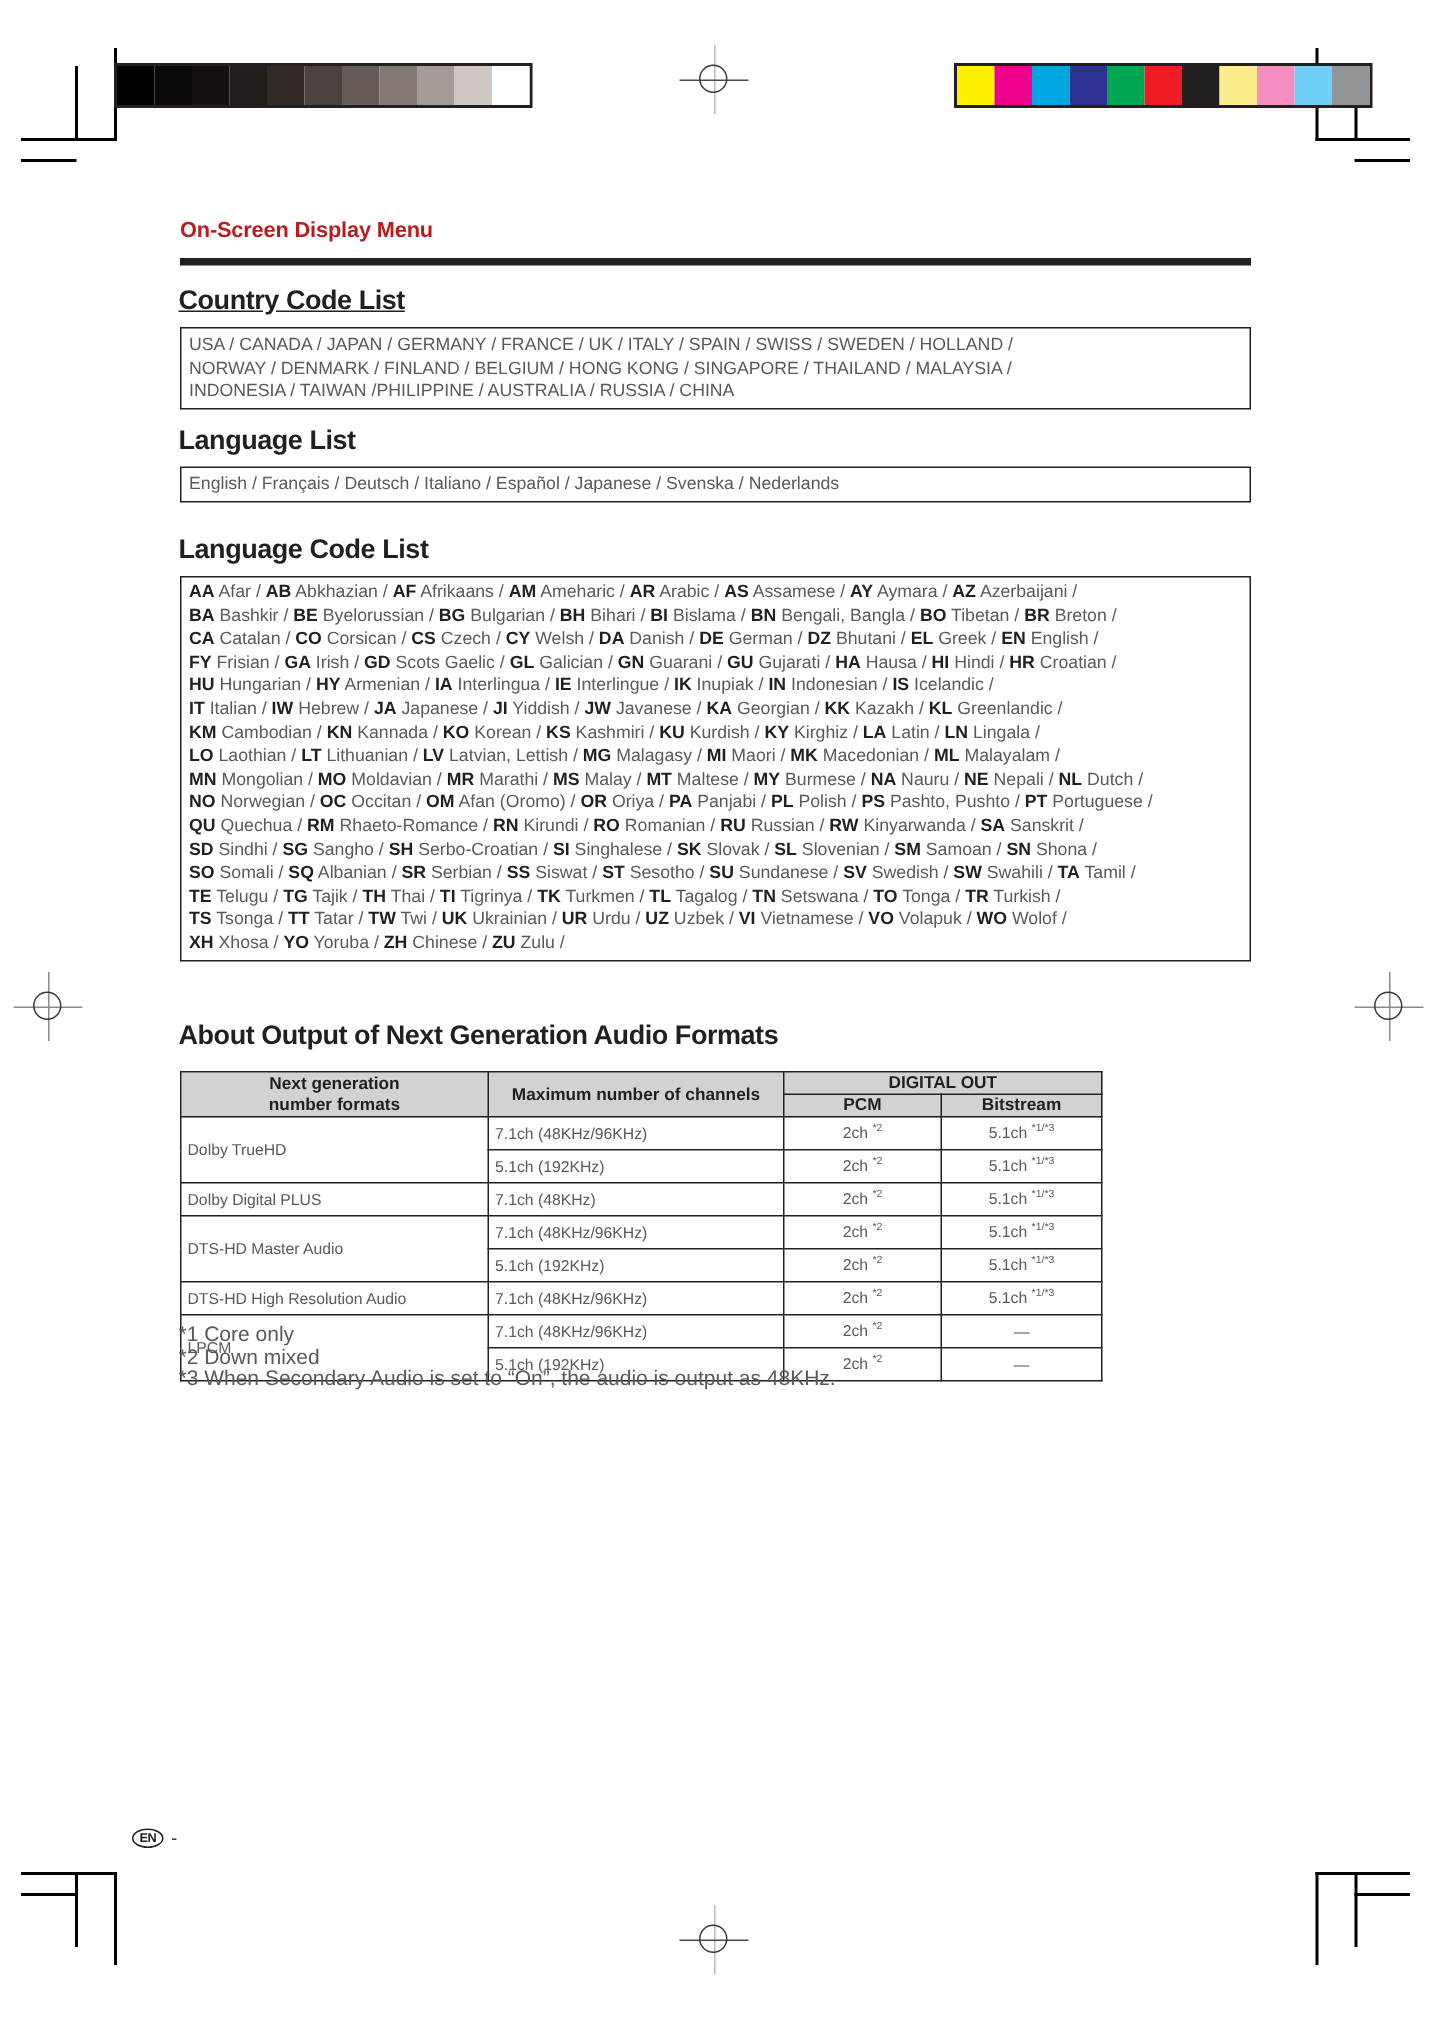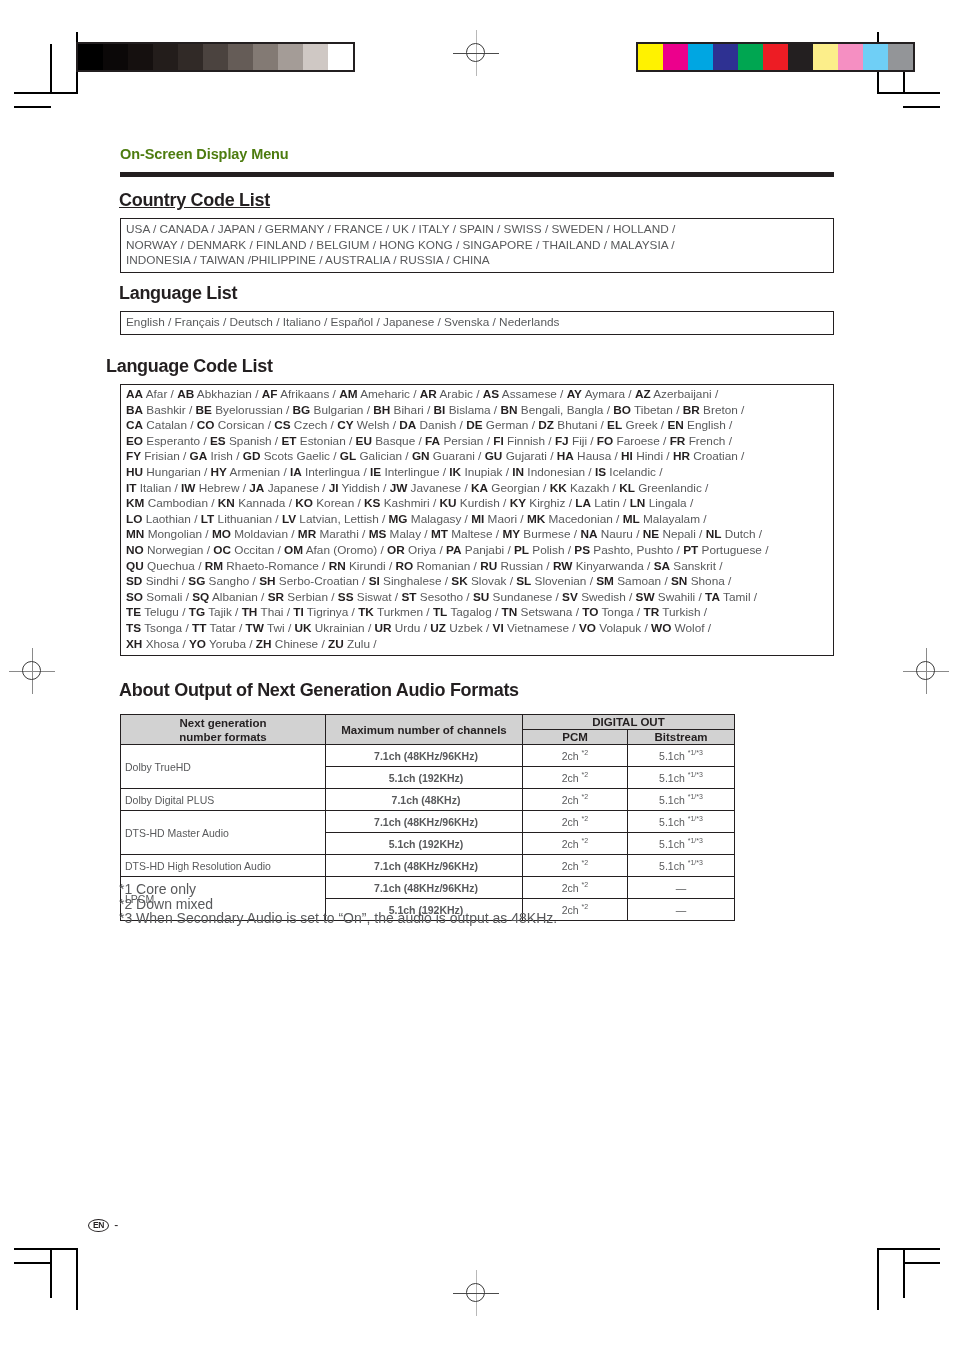--- a/index.html
+++ b/index.html
@@ -70,35 +70,35 @@
   .strip .sw { width: 25px; height: 26px; }
   .gray-strip  { left: 76px;  top: 42px; }
   .color-strip { left: 636px; top: 42px; }
 
   
   .page { position: absolute; left: 0; top: 0; width: 954px; height: 1350px; }
 
   .running-head {
     position: absolute; left: 120px; top: 146px;
     font-size: 14.5px; font-weight: bold; letter-spacing: -0.1px;
-    color: #4d7c0f;
+    color: #b91c1c;
   }
   .head-rule {
     position: absolute; left: 120px; top: 172px;
     width: 714px; height: 4.5px; background: #231f20;
   }
 
   h2.sec-title {
     position: absolute; margin: 0;
     font-size: 18px; font-weight: bold; letter-spacing: -0.3px;
     color: #231f20;
   }
   .t-country  { left: 119px; top: 190px; text-decoration: underline; }
   .t-language { left: 119px; top: 283px; }
-  .t-langcode { left: 106px; top: 356px; }
+  .t-langcode { left: 119px; top: 356px; }
   .t-audio    { left: 119px; top: 680px; }
 
   .box {
     position: absolute;
     border: 1px solid #231f20;
     box-sizing: border-box;
     color: #58595b;
     font-size: 11.8px;
     line-height: 15.6px;
     padding: 3px 4px 3px 5px;
@@ -128,21 +128,21 @@
     font-weight: bold;
     font-size: 11.5px;
     text-align: center;
     line-height: 14px;
   }
   .c-fmt  { width: 204px; }
   .c-max  { width: 196px; }
   .c-pcm  { width: 104px; }
   .c-bit  { width: 106px; }
   table.audio td.fmt { padding: 2px 0 2px 4px; text-align: left; height: 17px; }
-  table.audio td.max { padding: 2px 0 2px 4px; text-align: center; height: 17px; font-weight: bold; }
+  table.audio td.max { padding: 2px 0 2px 4px; text-align: left; height: 17px; }
   table.audio td.val { text-align: center; height: 17px; }
   table.audio td sup { font-size: 7px; vertical-align: super; }
 
   .footnotes {
     position: absolute; left: 119px; top: 882px;
     font-size: 14px; line-height: 14.6px; color: #58595b;
   }
 
   
   .pg-footer { position: absolute; left: 88px; top: 1218px; display: flex; align-items: center; }
@@ -243,21 +243,20 @@
   <h2 class="sec-title t-language">Language List</h2>
   <div class="box box-language">
     <div>English / Français / Deutsch / Italiano / Español / Japanese / Svenska / Nederlands</div>
   </div>
 
   <h2 class="sec-title t-langcode">Language Code List</h2>
   <div class="box box-langcode" id="langcode-box">
       <div class="row"><b>AA</b> Afar / <b>AB</b> Abkhazian / <b>AF</b> Afrikaans / <b>AM</b> Ameharic / <b>AR</b> Arabic / <b>AS</b> Assamese / <b>AY</b> Aymara / <b>AZ</b> Azerbaijani / </div>
       <div class="row"><b>BA</b> Bashkir / <b>BE</b> Byelorussian / <b>BG</b> Bulgarian / <b>BH</b> Bihari / <b>BI</b> Bislama / <b>BN</b> Bengali, Bangla / <b>BO</b> Tibetan / <b>BR</b> Breton / </div>
       <div class="row"><b>CA</b> Catalan / <b>CO</b> Corsican / <b>CS</b> Czech / <b>CY</b> Welsh / <b>DA</b> Danish / <b>DE</b> German / <b>DZ</b> Bhutani / <b>EL</b> Greek / <b>EN</b> English / </div>
-      <div class="row"><b>EO</b> Esperanto / <b>ES</b> Spanish / <b>ET</b> Estonian / <b>EU</b> Basque / <b>FA</b> Persian / <b>FI</b> Finnish / <b>FJ</b> Fiji / <b>FO</b> Faroese / <b>FR</b> French / </div>
       <div class="row"><b>FY</b> Frisian / <b>GA</b> Irish / <b>GD</b> Scots Gaelic / <b>GL</b> Galician / <b>GN</b> Guarani / <b>GU</b> Gujarati / <b>HA</b> Hausa / <b>HI</b> Hindi / <b>HR</b> Croatian / </div>
       <div class="row"><b>HU</b> Hungarian / <b>HY</b> Armenian / <b>IA</b> Interlingua / <b>IE</b> Interlingue / <b>IK</b> Inupiak / <b>IN</b> Indonesian / <b>IS</b> Icelandic / </div>
       <div class="row"><b>IT</b> Italian / <b>IW</b> Hebrew / <b>JA</b> Japanese / <b>JI</b> Yiddish / <b>JW</b> Javanese / <b>KA</b> Georgian / <b>KK</b> Kazakh / <b>KL</b> Greenlandic / </div>
       <div class="row"><b>KM</b> Cambodian / <b>KN</b> Kannada / <b>KO</b> Korean / <b>KS</b> Kashmiri / <b>KU</b> Kurdish / <b>KY</b> Kirghiz / <b>LA</b> Latin / <b>LN</b> Lingala / </div>
       <div class="row"><b>LO</b> Laothian / <b>LT</b> Lithuanian / <b>LV</b> Latvian, Lettish / <b>MG</b> Malagasy / <b>MI</b> Maori / <b>MK</b> Macedonian / <b>ML</b> Malayalam / </div>
       <div class="row"><b>MN</b> Mongolian / <b>MO</b> Moldavian / <b>MR</b> Marathi / <b>MS</b> Malay / <b>MT</b> Maltese / <b>MY</b> Burmese / <b>NA</b> Nauru / <b>NE</b> Nepali / <b>NL</b> Dutch / </div>
       <div class="row"><b>NO</b> Norwegian / <b>OC</b> Occitan / <b>OM</b> Afan (Oromo) / <b>OR</b> Oriya / <b>PA</b> Panjabi / <b>PL</b> Polish / <b>PS</b> Pashto, Pushto / <b>PT</b> Portuguese / </div>
       <div class="row"><b>QU</b> Quechua / <b>RM</b> Rhaeto-Romance / <b>RN</b> Kirundi / <b>RO</b> Romanian / <b>RU</b> Russian / <b>RW</b> Kinyarwanda / <b>SA</b> Sanskrit / </div>
       <div class="row"><b>SD</b> Sindhi / <b>SG</b> Sangho / <b>SH</b> Serbo-Croatian / <b>SI</b> Singhalese / <b>SK</b> Slovak / <b>SL</b> Slovenian / <b>SM</b> Samoan / <b>SN</b> Shona / </div>
       <div class="row"><b>SO</b> Somali / <b>SQ</b> Albanian / <b>SR</b> Serbian / <b>SS</b> Siswat / <b>ST</b> Sesotho / <b>SU</b> Sundanese / <b>SV</b> Swedish / <b>SW</b> Swahili / <b>TA</b> Tamil / </div>

